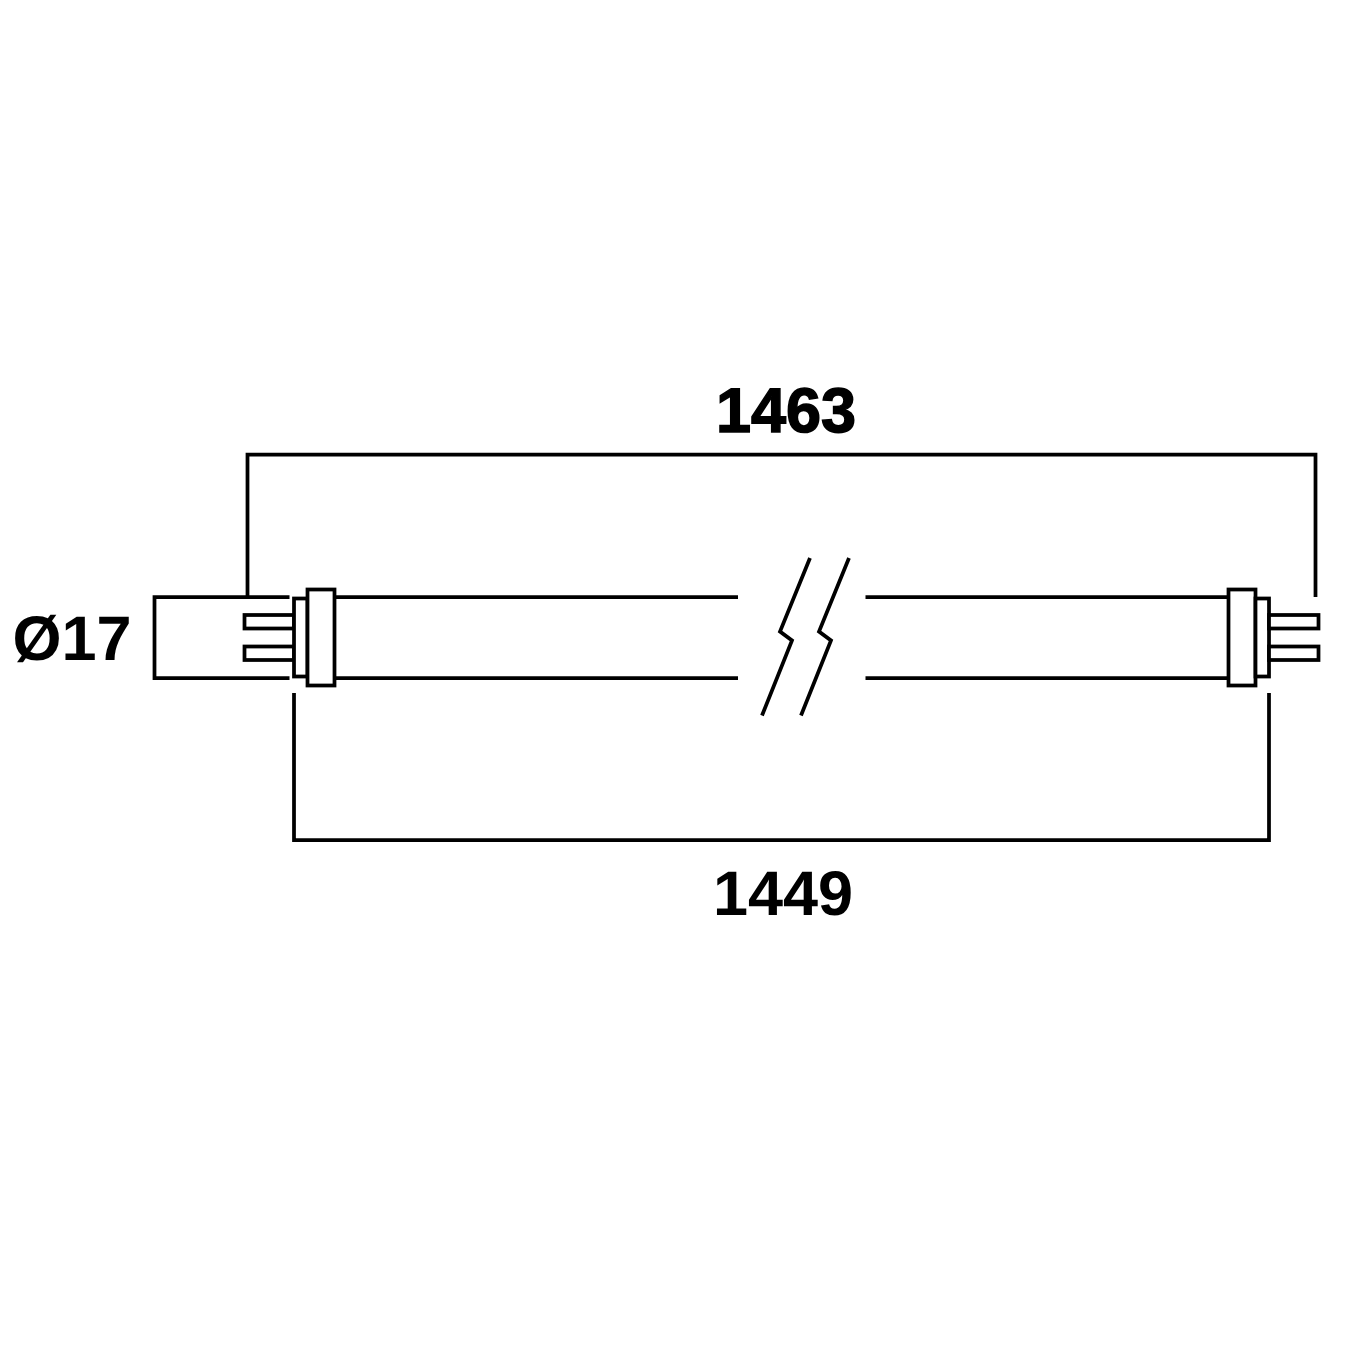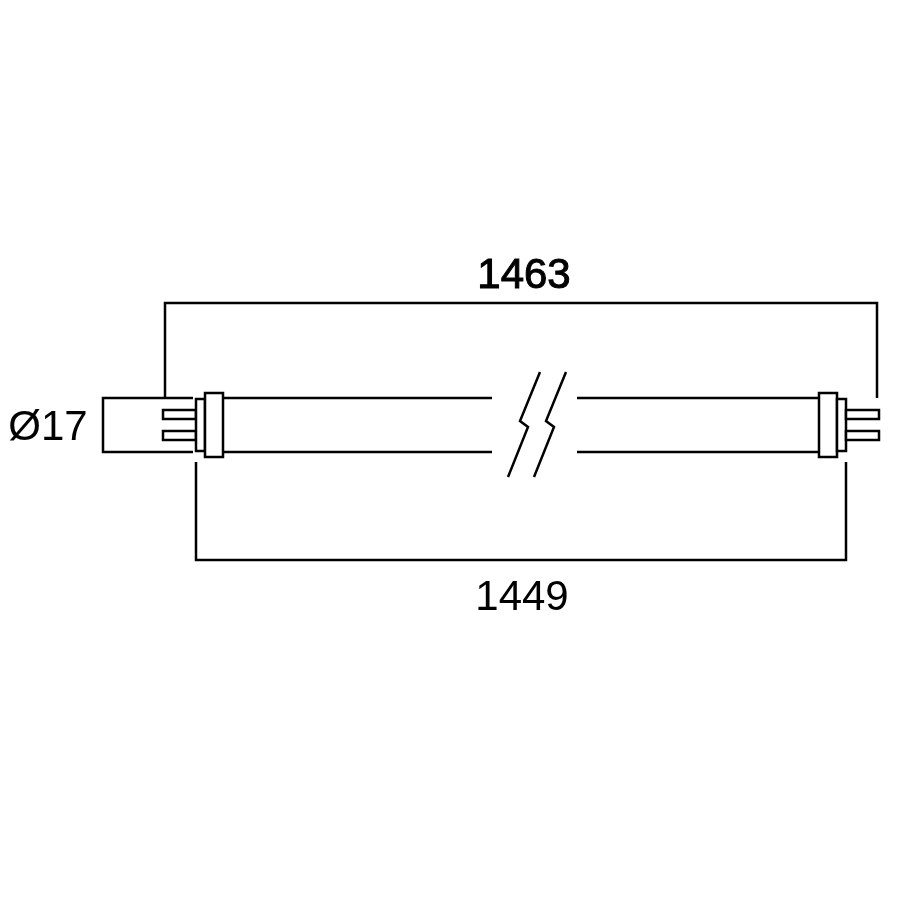--- a/index.html
+++ b/index.html
@@ -8,20 +8,21 @@
     width: 900px;
     height: 900px;
     background: #ffffff;
     font-family: "Liberation Sans", sans-serif;
   }
   .drawing-stage {
     width: 900px;
     height: 900px;
     position: relative;
     background: #ffffff;
+    font-weight: bold;
   }
   svg { display: block; }
   .line {
     fill: none;
     stroke: #000000;
     stroke-width: 2.5;
     stroke-linejoin: miter;
   }
   .shape {
     fill: #ffffff;

